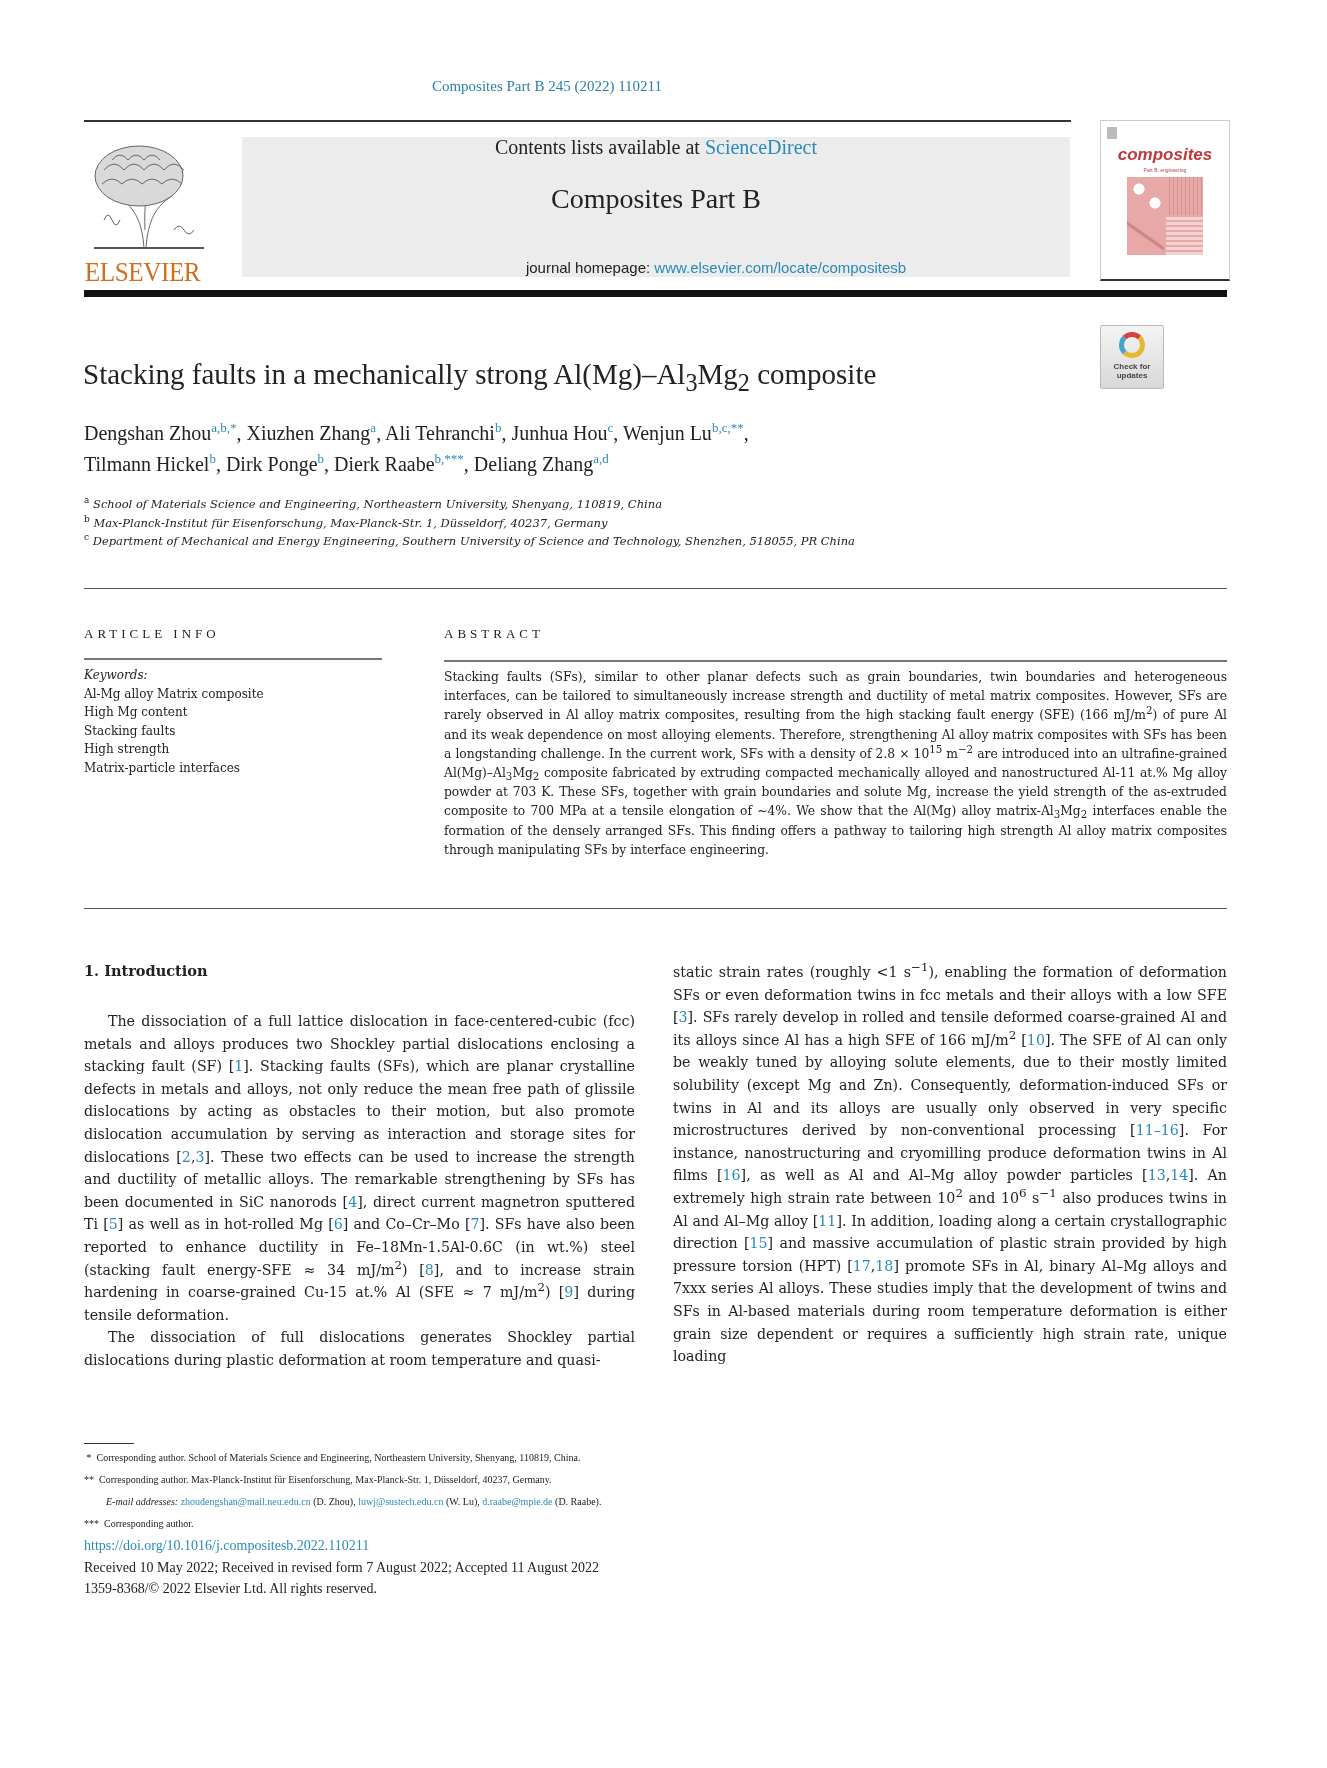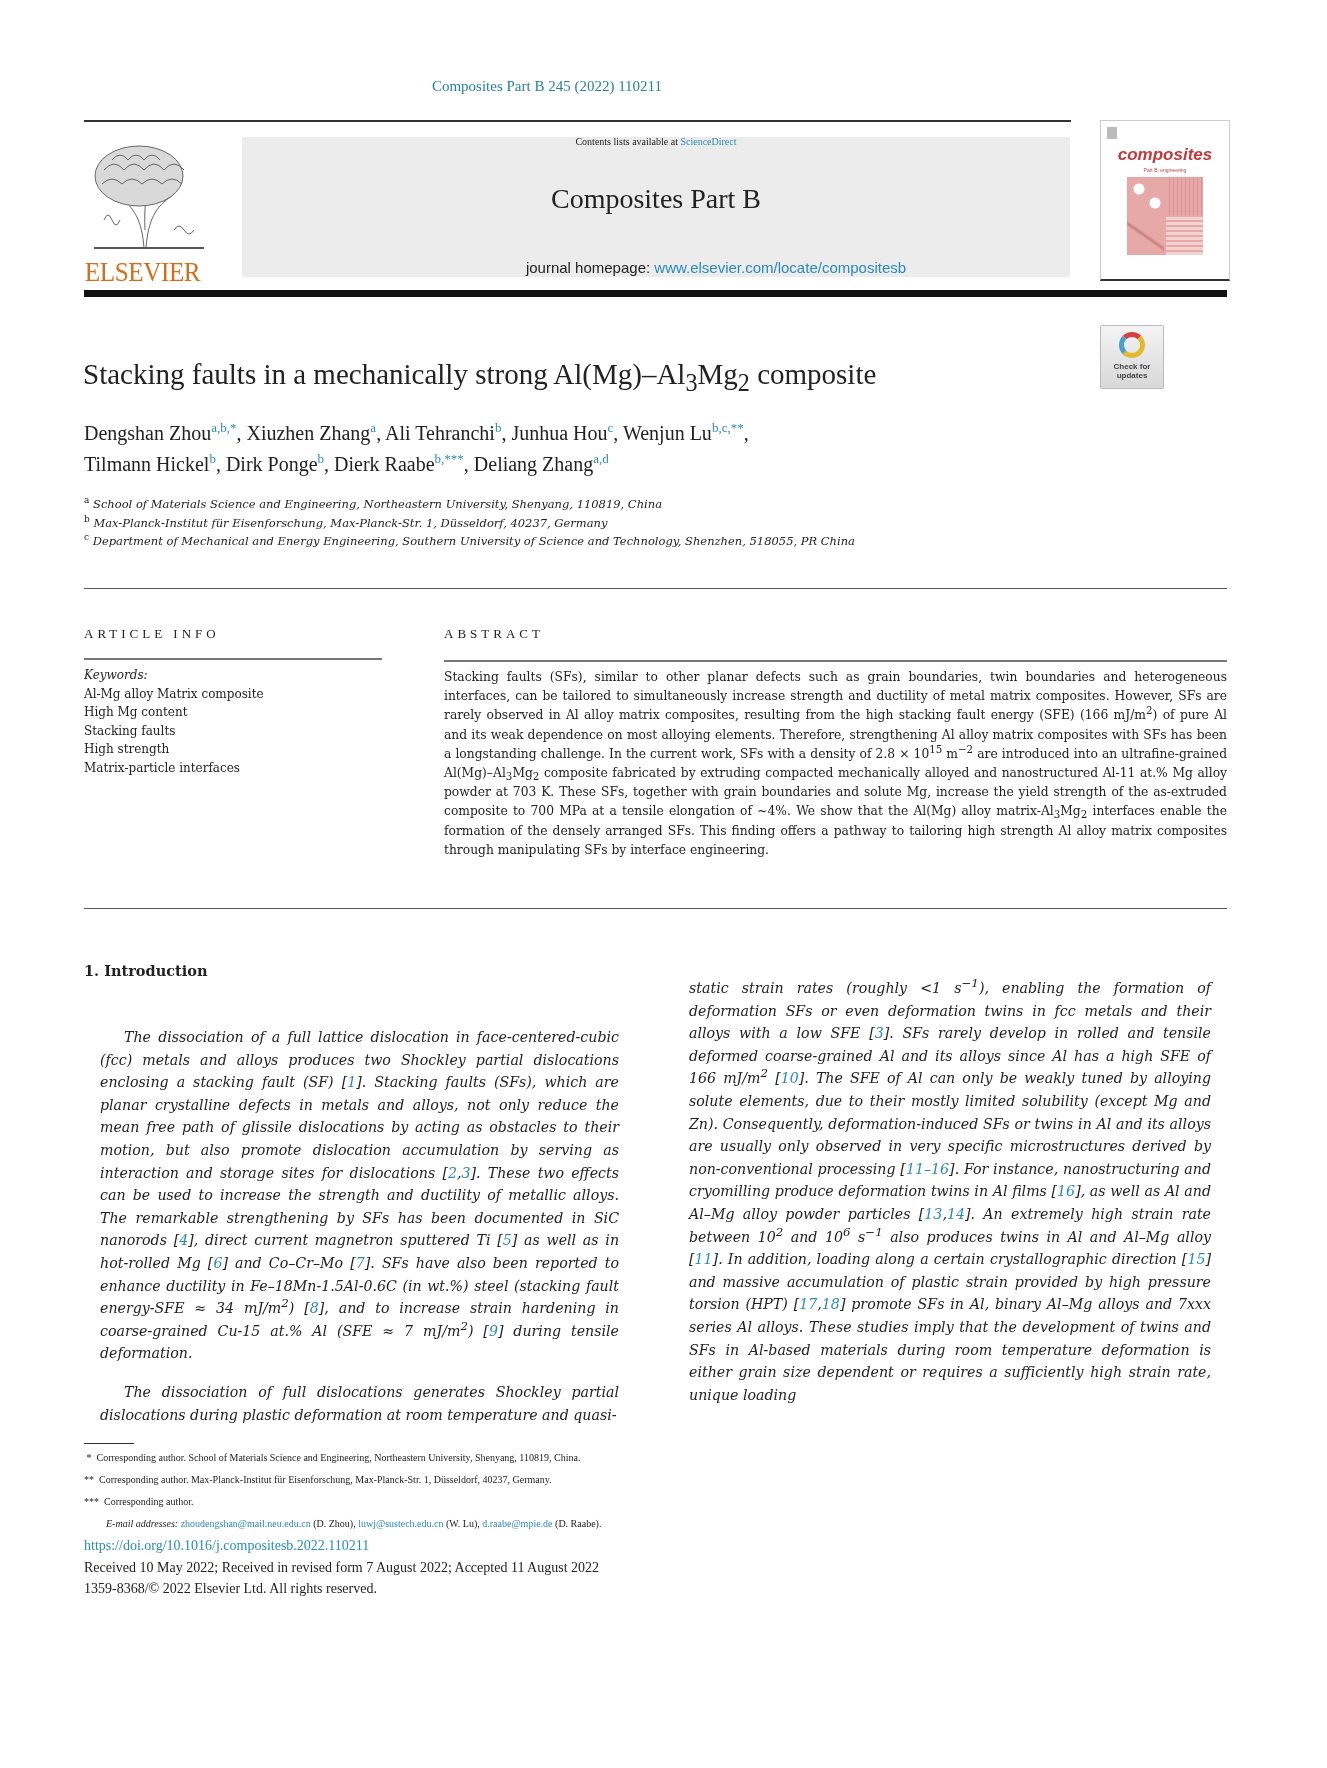--- a/index.html
+++ b/index.html
@@ -4,21 +4,21 @@
 <style>
   html, body { margin: 0; padding: 0; background: #ffffff; }
   body { width: 1327px; height: 1768px; position: relative; font-family: "DejaVu Serif", "Liberation Serif", serif; color: #222; overflow: hidden; }
   .abs { position: absolute; }
   a, .link { color: #2a8ab8; text-decoration: none; }
   .running-head { top: 78px; left: 0; width: 1094px; text-align: center; font-family: "Liberation Serif", serif; font-size: 15px; color: #2a7fa6; }
   .top-rule { top: 120px; left: 84px; width: 987px; height: 2px; background: #333; }
   .logo-box { top: 140px; left: 84px; width: 130px; height: 145px; }
   .elsevier-word { top: 256px; left: 84px; width: 130px; font-family: "Liberation Serif", serif; font-size: 28px; color: #d36e1c; letter-spacing: -0.5px; text-align: center; transform: scaleX(0.9); transform-origin: left; }
   .journal-band { top: 137px; left: 242px; width: 828px; height: 140px; background: #ececec; }
-  .contents-line { top: 136px; left: 242px; width: 828px; text-align: center; font-family: "Liberation Serif", serif; font-size: 10px; color: #222; }
+  .contents-line { top: 136px; left: 242px; width: 828px; text-align: center; font-family: "Liberation Serif", serif; font-size: 20px; color: #222; }
   .journal-name { top: 183px; left: 242px; width: 828px; text-align: center; font-family: "Liberation Serif", serif; font-size: 28px; color: #222; }
   .homepage-line { top: 259px; left: 242px; width: 948px; text-align: center; font-family: "Liberation Sans", sans-serif; font-size: 15px; color: #222; }
   .cover { top: 120px; left: 1100px; width: 128px; height: 158px; border: 1px solid #ccc; border-bottom: 2px solid #333; background: #fff; }
   .cover-title { position: absolute; top: 24px; left: 0; width: 128px; text-align: center; font-family: "Liberation Sans", sans-serif; font-style: italic; font-weight: bold; font-size: 17px; color: #c0393b; }
   .cover-sub { position: absolute; top: 46px; left: 0; width: 128px; text-align: center; font-family: "Liberation Sans", sans-serif; font-size: 5px; color: #b44; }
   .cover-art { position: absolute; top: 56px; left: 26px; width: 76px; height: 78px; background: #e7a9a8; }
   .cover-art .q { position: absolute; width: 37px; height: 38px; }
   .thick-rule { top: 290px; left: 84px; width: 1143px; height: 7px; background: #111; }
   .crossmark { top: 325px; left: 1100px; width: 62px; height: 62px; border: 1px solid #bbb; border-radius: 2px; background: linear-gradient(#f4f4f4, #d8d8d8); }
   .crossmark-ring { position: absolute; top: 6px; left: 18px; width: 26px; height: 26px; border-radius: 50%; border: 5px solid #e5b92d; border-top-color: #d6403f; border-left-color: #4aa0c7; box-sizing: border-box; }
@@ -34,21 +34,21 @@
   .ab-label { top: 626px; left: 444px; }
   .ai-rule { top: 658px; left: 84px; width: 298px; height: 2px; background: #777; }
   .ab-rule { top: 660px; left: 444px; width: 783px; height: 2px; background: #777; }
   .keywords { top: 666px; left: 84px; width: 300px; font-family: "DejaVu Serif", serif; font-size: 12px; line-height: 18.6px; color: #222; }
   .keywords .kw-head { font-style: italic; }
   .abstract { top: 668px; left: 444px; width: 783px; font-family: "DejaVu Serif", serif; font-size: 12.3px; line-height: 19.2px; text-align: justify; color: #222; }
   .bottom-rule { top: 908px; left: 84px; width: 1143px; height: 1px; background: #555; }
   .col { font-family: "DejaVu Serif", serif; font-size: 14.2px; line-height: 22.6px; text-align: justify; color: #222; }
   .col-left { top: 1010px; left: 84px; width: 551px; }
   .col-right { top: 961px; left: 673px; width: 554px; }
-  .col p { margin: 16px; text-indent: 24px; font-style: italic; }
+  .col p { margin: 0; text-indent: 24px; }
   .col p.noindent { text-indent: 0; }
   .intro-head { top: 962px; left: 84px; font-family: "DejaVu Serif", serif; font-weight: bold; font-size: 14.5px; color: #222; }
   .fn-rule { top: 1443px; left: 84px; width: 50px; height: 1px; background: #333; }
   .footnotes { top: 1447px; left: 84px; width: 1143px; font-family: Liberation Serif, serif; font-size: 10px; line-height: 22px; color: #222; }
   .footnotes .em-label { font-style: italic; }
   .pubinfo { top: 1535px; left: 84px; width: 1143px; font-family: "Liberation Serif", serif; font-size: 14px; line-height: 21.5px; color: #222; }
   sup { line-height: 0; }
   sub { line-height: 0; }
 </style>
 </head>
@@ -145,23 +145,23 @@
   <p>The dissociation of full dislocations generates Shockley partial dislocations during plastic deformation at room temperature and quasi-</p>
 </div>
 <div class="abs col col-right">
   <p class="noindent">static strain rates (roughly &lt;1 s<sup>−1</sup>), enabling the formation of deformation SFs or even deformation twins in fcc metals and their alloys with a low SFE [<a class="link">3</a>]. SFs rarely develop in rolled and tensile deformed coarse-grained Al and its alloys since Al has a high SFE of 166 mJ/m<sup>2</sup> [<a class="link">10</a>]. The SFE of Al can only be weakly tuned by alloying solute elements, due to their mostly limited solubility (except Mg and Zn). Consequently, deformation-induced SFs or twins in Al and its alloys are usually only observed in very specific microstructures derived by non-conventional processing [<a class="link">11–16</a>]. For instance, nanostructuring and cryomilling produce deformation twins in Al films [<a class="link">16</a>], as well as Al and Al–Mg alloy powder particles [<a class="link">13</a>,<a class="link">14</a>]. An extremely high strain rate between 10<sup>2</sup> and 10<sup>6</sup> s<sup>−1</sup> also produces twins in Al and Al–Mg alloy [<a class="link">11</a>]. In addition, loading along a certain crystallographic direction [<a class="link">15</a>] and massive accumulation of plastic strain provided by high pressure torsion (HPT) [<a class="link">17</a>,<a class="link">18</a>] promote SFs in Al, binary Al–Mg alloys and 7xxx series Al alloys. These studies imply that the development of twins and SFs in Al-based materials during room temperature deformation is either grain size dependent or requires a sufficiently high strain rate, unique loading</p>
 </div>
 
 <div class="abs fn-rule"></div>
 <div class="abs footnotes">
   <div>&nbsp;<span>*</span>&nbsp; <span>Corresponding author. School of Materials Science and Engineering, Northeastern University, Shenyang, 110819, China.</span></div>
   <div><span>**</span>&nbsp; <span>Corresponding author. Max-Planck-Institut für Eisenforschung, Max-Planck-Str. 1, Düsseldorf, 40237, Germany.</span></div>
-  <div><span>***</span>&nbsp; <span>Corresponding author.</span></div>
   <div style="padding-left:22px;">
     <span class="em-label">E-mail addresses: </span><a class="link">zhoudengshan@mail.neu.edu.cn</a><span> (D. Zhou), </span><a class="link">luwj@sustech.edu.cn</a><span> (W. Lu), </span><a class="link">d.raabe@mpie.de</a><span> (D. Raabe).</span>
   </div>
+  <div><span>***</span>&nbsp; <span>Corresponding author.</span></div>
 </div>
 
 <div class="abs pubinfo">
   <div><a class="link">https://doi.org/10.1016/j.compositesb.2022.110211</a></div>
   <div>Received 10 May 2022; Received in revised form 7 August 2022; Accepted 11 August 2022</div>
   <div>1359-8368/© 2022 Elsevier Ltd. All rights reserved.</div>
 </div>
 
 </body></html>

